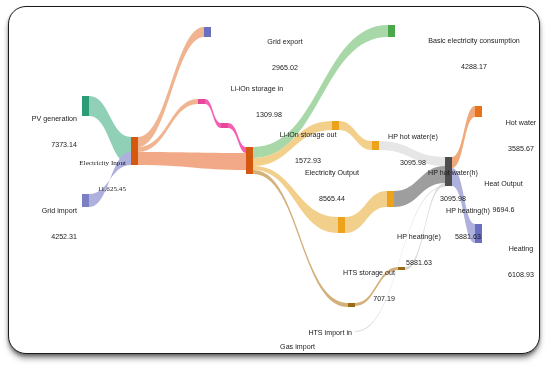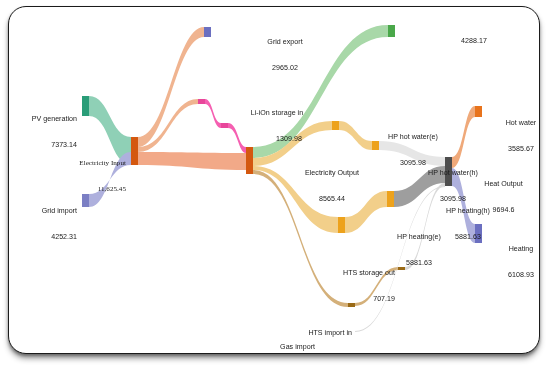--- a/index.html
+++ b/index.html
@@ -134,32 +134,37 @@
   <div class="nodelabel nl-left" style="right:424px; top:142px; width:120px;font-family:Liberation Serif, serif;">
     <span class="nm">Electricity Input</span>
     <span class="vl">11,625.45</span>
   </div>
 
   <div class="nodelabel nl-right" style="left:215px; top:21px; width:140px;">
     <span class="nm">Grid export</span>
     <span class="vl">2965.02</span>
   </div>
 
-  <div class="nodelabel nl-right" style="left:182px; top:92px; width:150px;margin-left:20px;">
+  <div class="nodelabel nl-right" style="left:182px; top:68px; width:150px;">
     <span class="nm">Li-iOn storage in</span>
     <span class="vl" style="padding-left:24px;">1309.98</span>
   </div>
 
+  <div class="nodelabel nl-right" style="left:233px; top:114px; width:150px;">
+    <span class="nm">Li-iOn storage out</span>
+    <span class="vl">1572.93</span>
+  </div>
 
   <div class="nodelabel nl-right" style="left:257px; top:152px; width:150px;">
     <span class="nm">Electricity Output</span>
     <span class="vl">8565.44</span>
   </div>
 
   <div class="nodelabel nl-right" style="left:399px; top:20px; width:150px;">
+    <span class="nm">Basic electricity consumption</span>
     <span class="vl">4288.17</span>
   </div>
 
   <div class="nodelabel nl-right" style="left:343px; top:116px; width:140px;">
     <span class="nm">HP hot water(e)</span>
     <span class="vl">3095.98</span>
   </div>
 
   <div class="nodelabel nl-right" style="left:383px; top:152px; width:140px;">
     <span class="nm">HP hot water(h)</span>

